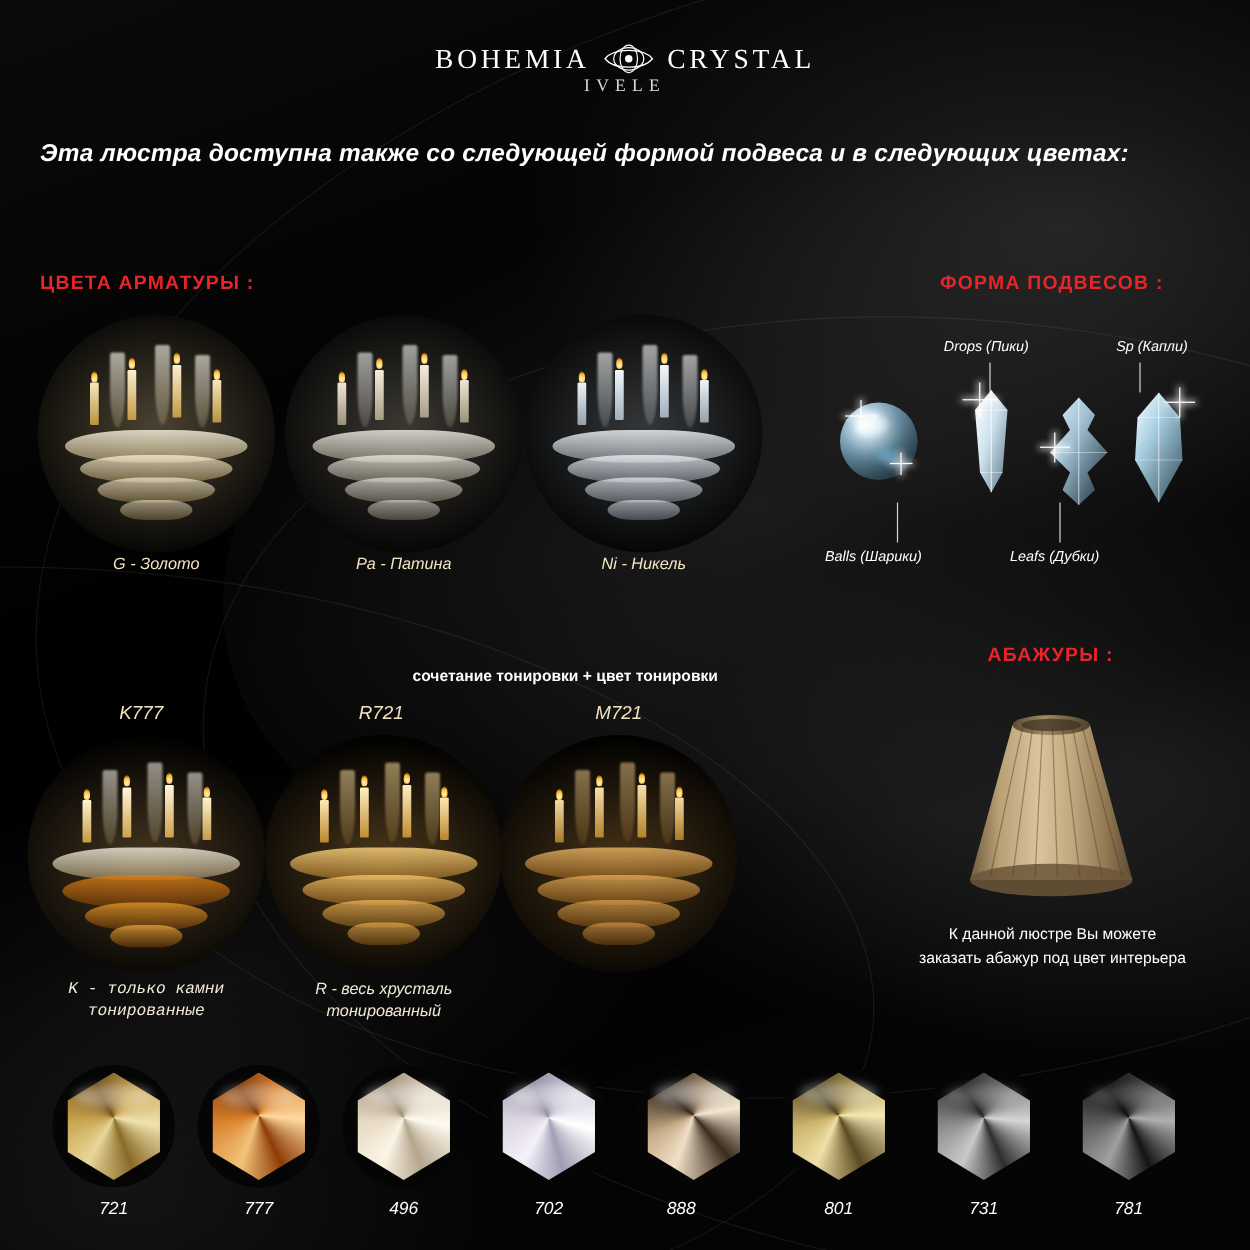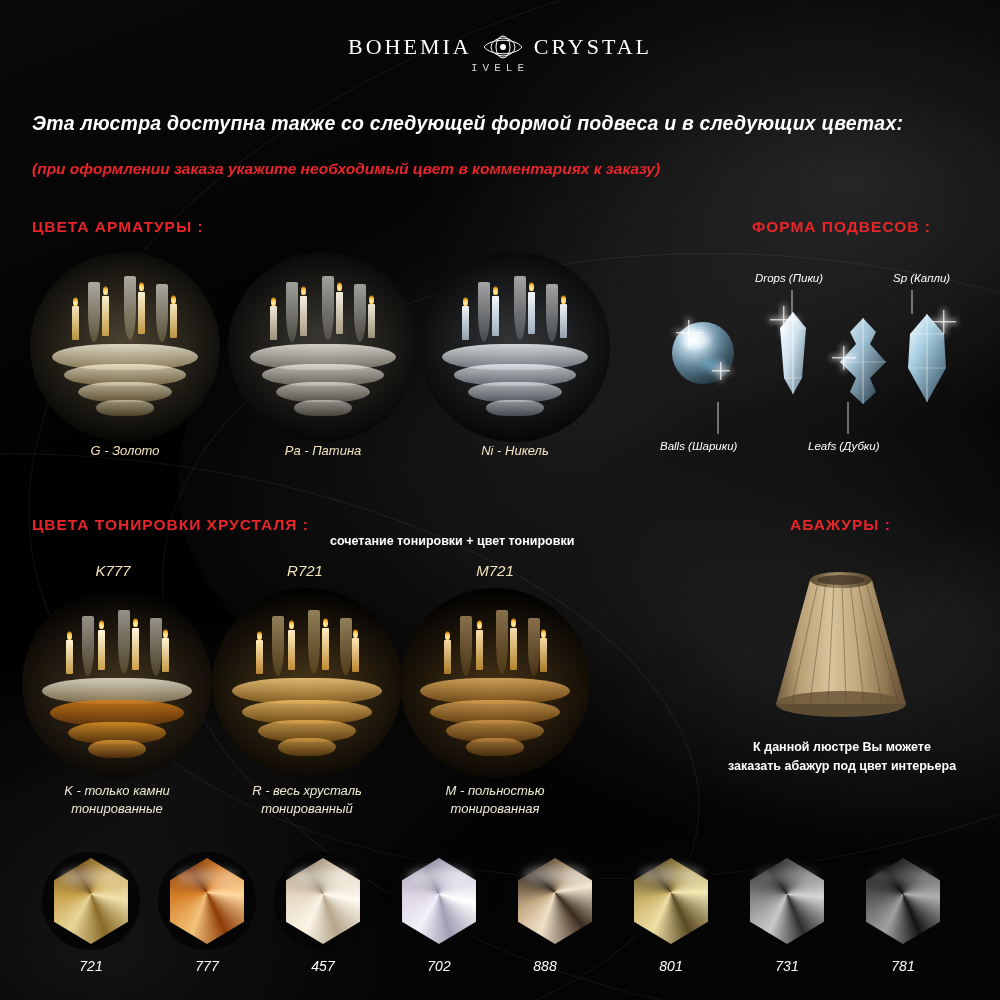--- a/index.html
+++ b/index.html
@@ -73,22 +73,22 @@
     color: #ffffff;
   }
   .logo-orn {
     width: 42px; height: 26px;
     display: inline-block;
     position: relative;
   }
   .logo-orn svg { display: block; }
   .logo-sub {
     margin-top: 2px;
-    font-family: Liberation Mono, monospace;
-    font-size: 11px;
+    font-family: Liberation Serif, serif;
+    font-size: 14px;
     letter-spacing: 5px;
     color: #d8d8d8;
   }
 
   
   .headline {
     position: absolute;
     top: 112px; left: 32px;
     font-size: 19.5px;
     font-style: italic;
@@ -226,21 +226,21 @@
     text-align: center;
     font-size: 14px;
     color: #ffffff;
     font-style: italic;
   }
   .blurb {
     position: absolute;
     width: 300px;
     text-align: center;
     font-size: 12.5px;
-    font-weight: bold;
+    font-weight: normal;
     color: #ffffff;
     line-height: 1.5;
   }
 </style>
 </head>
 <body>
 
 <div class="page">
 
   <div class="swoosh sw1"></div>
@@ -262,21 +262,20 @@
             <circle cx="21" cy="13" r="3" fill="#ffffff" stroke="none"></circle>
           </g>
         </svg>
       </span>
       <span>CRYSTAL</span>
     </div>
     <div class="logo-sub">IVELE</div>
   </div>
 
   <div class="headline">Эта люстра доступна также со следующей формой подвеса и в следующих цветах:</div>
-  <div class="subline">(при оформлении заказа укажите необходимый цвет в комментариях к заказу)</div>
 
   <div class="sec-title" style="top:218px;left:32px;">ЦВЕТА АРМАТУРЫ :</div>
 
   <div class="circ" style="left:30px;top:252px;width:190px;height:190px;">
     <div class="chand">
       <div class="glow" style="background:radial-gradient(ellipse at 50% 45%, rgba(255,228,170,0.30), rgba(0,0,0,0) 62%);"></div>
 
       <div class="candle" style="left:42px;top:54px;height:34px;background:linear-gradient(180deg,#f6e7bd,#b9913f);"></div>
       <div class="flame" style="left:43px;top:45px;"></div>
       <div class="candle" style="left:72px;top:44px;height:40px;background:linear-gradient(180deg,#faf0d0,#c39a44);"></div>
@@ -413,21 +412,20 @@
         </linearGradient>
       </defs>
       <path d="M27 0 L44 20 L46 54 L27 88 L8 54 L10 20 Z" fill="url(#tg1)"></path>
       <path d="M27 0 L27 88" stroke="#ffffff" stroke-width="0.9" opacity="0.6"></path>
       <path d="M10 20 L44 20" stroke="#ffffff" stroke-width="0.7" opacity="0.45"></path>
       <path d="M8 54 L46 54" stroke="#ffffff" stroke-width="0.7" opacity="0.4"></path>
     </svg>
     <div class="sparkle" style="left:32px;top:-4px;width:24px;height:24px;"></div>
   </div>
 
-  <div class="sec-title" style="top:516px;left:32px;">ЦВЕТА  ТОНИРОВКИ  ХРУСТАЛЯ :</div>
   <div class="sec-note" style="top:534px;left:330px;">сочетание тонировки + цвет тонировки</div>
 
   <div class="tint-code" style="left:28px;top:562px;">K777</div>
   <div class="tint-code" style="left:220px;top:562px;">R721</div>
   <div class="tint-code" style="left:410px;top:562px;">M721</div>
 
   <div class="circ" style="left:22px;top:588px;width:190px;height:190px;">
     <div class="chand">
       <div class="glow" style="background:radial-gradient(ellipse at 50% 50%, rgba(255,200,120,0.28), rgba(0,0,0,0) 64%);"></div>
       <div class="candle" style="left:44px;top:52px;height:34px;background:linear-gradient(180deg,#fff3d2,#c49a46);"></div>
@@ -442,21 +440,21 @@
         <div class="crys" style="left:20px;top:90px;width:150px;height:26px;border-radius:50%/60%;background:linear-gradient(180deg,rgba(255,250,235,0.85),rgba(220,195,140,0.5));filter:blur(0.4px);"></div>
         <div class="crys" style="left:28px;top:112px;width:134px;height:26px;border-radius:50%/60%;background:linear-gradient(180deg,rgba(214,126,22,0.92),rgba(120,60,8,0.7));filter:blur(0.3px);"></div>
         <div class="crys" style="left:46px;top:134px;width:98px;height:22px;border-radius:50%/62%;background:linear-gradient(180deg,rgba(224,150,40,0.9),rgba(120,64,10,0.66));filter:blur(0.3px);"></div>
         <div class="crys" style="left:66px;top:152px;width:58px;height:18px;border-radius:50%/68%;background:linear-gradient(180deg,rgba(230,165,60,0.85),rgba(118,62,10,0.6));filter:blur(0.4px);"></div>
         <div class="crys" style="left:60px;top:28px;width:12px;height:60px;background:linear-gradient(180deg,rgba(255,252,240,0.62),rgba(215,190,130,0.2));filter:blur(0.7px);"></div>
         <div class="crys" style="left:96px;top:22px;width:12px;height:64px;background:linear-gradient(180deg,rgba(255,252,240,0.62),rgba(215,190,130,0.2));filter:blur(0.7px);"></div>
         <div class="crys" style="left:128px;top:30px;width:12px;height:58px;background:linear-gradient(180deg,rgba(255,252,240,0.62),rgba(215,190,130,0.2));filter:blur(0.7px);"></div>
       </div>
     </div>
   </div>
-  <div class="cap white" style="left:12px;top:782px;width:210px;white-space:pre-line;">K - только камни
+  <div class="cap white" style="left:12px;top:782px;width:210px;white-space:pre-line;font-family:Liberation Mono, monospace;">K - только камни
 тонированные</div>
 
   <div class="circ" style="left:212px;top:588px;width:190px;height:190px;">
     <div class="chand">
       <div class="glow" style="background:radial-gradient(ellipse at 50% 50%, rgba(255,190,90,0.30), rgba(0,0,0,0) 64%);"></div>
       <div class="candle" style="left:44px;top:52px;height:34px;background:linear-gradient(180deg,#ffe9b4,#b9852e);"></div>
       <div class="flame" style="left:45px;top:43px;"></div>
       <div class="candle" style="left:76px;top:42px;height:40px;background:linear-gradient(180deg,#ffeec2,#c08c33);"></div>
       <div class="flame" style="left:77px;top:32px;"></div>
       <div class="candle" style="left:110px;top:40px;height:42px;background:linear-gradient(180deg,#ffeec2,#c08c33);"></div>
@@ -492,22 +490,20 @@
         <div class="crys" style="left:20px;top:90px;width:150px;height:26px;border-radius:50%/60%;background:linear-gradient(180deg,rgba(238,186,104,0.88),rgba(160,100,26,0.62));filter:blur(0.35px);"></div>
         <div class="crys" style="left:30px;top:112px;width:130px;height:24px;border-radius:50%/60%;background:linear-gradient(180deg,rgba(232,176,92,0.84),rgba(150,92,22,0.6));filter:blur(0.35px);"></div>
         <div class="crys" style="left:46px;top:132px;width:98px;height:22px;border-radius:50%/62%;background:linear-gradient(180deg,rgba(226,168,84,0.78),rgba(140,86,20,0.56));filter:blur(0.4px);"></div>
         <div class="crys" style="left:66px;top:150px;width:58px;height:18px;border-radius:50%/68%;background:linear-gradient(180deg,rgba(220,160,78,0.72),rgba(132,80,18,0.5));filter:blur(0.45px);"></div>
         <div class="crys" style="left:60px;top:28px;width:12px;height:60px;background:linear-gradient(180deg,rgba(246,206,140,0.58),rgba(180,126,46,0.2));filter:blur(0.7px);"></div>
         <div class="crys" style="left:96px;top:22px;width:12px;height:64px;background:linear-gradient(180deg,rgba(246,206,140,0.58),rgba(180,126,46,0.2));filter:blur(0.7px);"></div>
         <div class="crys" style="left:128px;top:30px;width:12px;height:58px;background:linear-gradient(180deg,rgba(246,206,140,0.58),rgba(180,126,46,0.2));filter:blur(0.7px);"></div>
       </div>
     </div>
   </div>
-  <div class="cap white" style="left:395px;top:782px;width:200px;white-space:pre-line;">M - польностью
-тонированная</div>
 
   <div class="sec-title" style="top:516px;left:790px;">АБАЖУРЫ :</div>
 
   <div class="pend" style="left:748px;top:566px;width:186px;height:158px;">
     <svg width="186" height="158" viewBox="0 0 186 158">
       <defs>
         <linearGradient id="shg" x1="0" y1="0" x2="1" y2="0">
           <stop offset="0%" stop-color="#6f5a3d"></stop>
           <stop offset="18%" stop-color="#b9a075"></stop>
           <stop offset="42%" stop-color="#d9c49c"></stop>
@@ -557,21 +553,21 @@
       <div style="position:absolute;left:18px;top:16px;width:62px;height:18px;background:rgba(255,255,255,0.32);filter:blur(4px);border-radius:50%;"></div>
     </div>
     <div class="stone-cap" style="left:158px;top:118px;">777</div>
 
     <div class="stone" style="left:274px;top:12px;">
       <div class="gem" style="background:
           conic-gradient(from 205deg at 50% 42%, #fbf4e6 0deg, #e6d9c4 60deg, #9a8a72 125deg, #ddd0ba 195deg, #fffaf0 255deg, #b5a68c 315deg, #fbf4e6 360deg);
           clip-path: polygon(50% 0%, 93% 26%, 93% 74%, 50% 100%, 7% 74%, 7% 26%);"></div>
       <div style="position:absolute;left:18px;top:16px;width:62px;height:18px;background:rgba(255,255,255,0.42);filter:blur(4px);border-radius:50%;"></div>
     </div>
-    <div class="stone-cap" style="left:274px;top:118px;">457</div>
+    <div class="stone-cap" style="left:274px;top:118px;">496</div>
 
     <div class="stone" style="left:390px;top:12px;">
       <div class="gem" style="background:
           conic-gradient(from 210deg at 50% 42%, #f4f1fa 0deg, #d9d3e0 60deg, #8f8aa0 125deg, #cfc9dc 195deg, #ffffff 255deg, #a39db4 315deg, #f4f1fa 360deg);
           clip-path: polygon(50% 0%, 93% 26%, 93% 74%, 50% 100%, 7% 74%, 7% 26%);"></div>
       <div style="position:absolute;left:18px;top:16px;width:62px;height:18px;background:rgba(255,255,255,0.45);filter:blur(4px);border-radius:50%;"></div>
     </div>
     <div class="stone-cap" style="left:390px;top:118px;">702</div>
 
     <div class="stone" style="left:506px;top:12px;">

